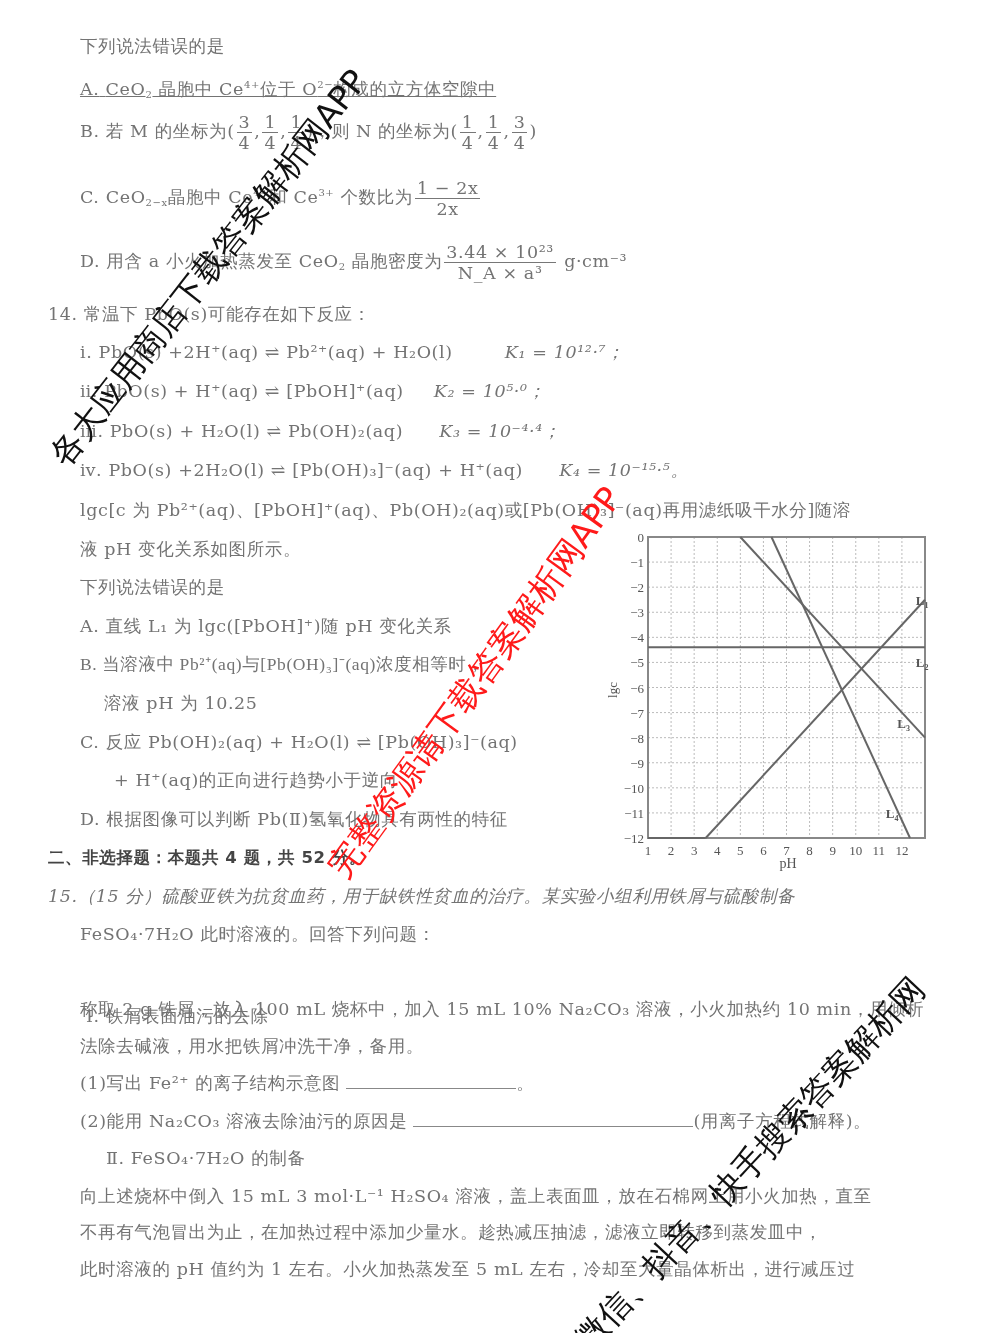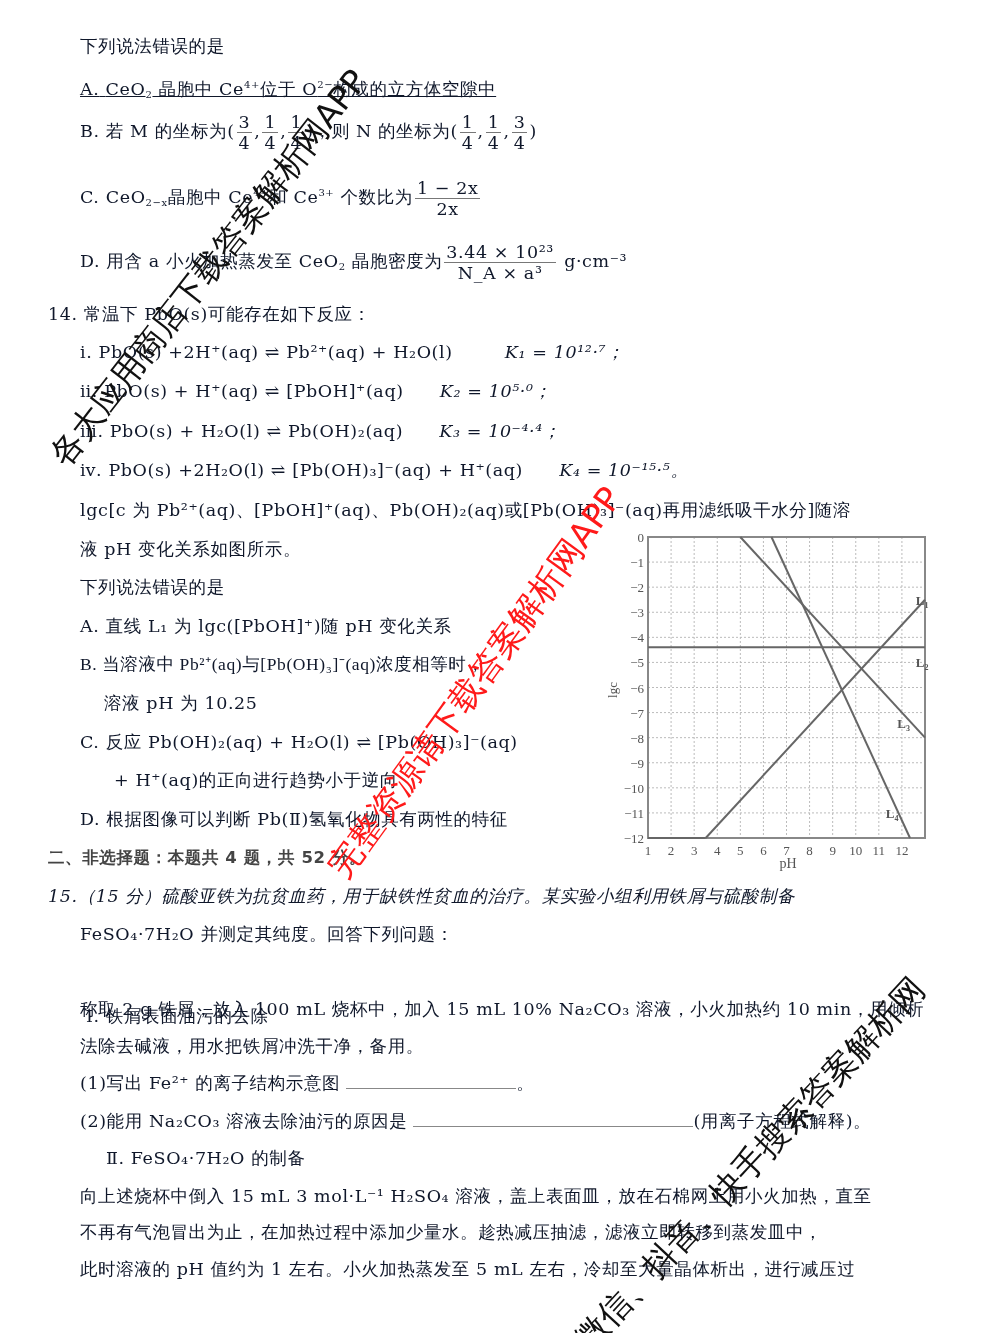--- a/index.html
+++ b/index.html
@@ -2,21 +2,21 @@
 <html><head>
 <meta charset="utf-8">
 <style>
   html, body { margin: 0; padding: 0; }
   body {
     width: 1000px; height: 1333px; background: #ffffff; position: relative; overflow: hidden;
     font-family: "DejaVu Serif", "Liberation Serif", serif; color: #555555;
   }
   .line {
     position: absolute; left: 0; white-space: nowrap;
-    font-size: 17.5px; line-height: 24px; color: #0f172a; letter-spacing: 0.6px;
+    font-size: 17.5px; line-height: 24px; color: #737373; letter-spacing: 0.6px;
   }
   .bold { font-family: "DejaVu Sans", "Liberation Sans", sans-serif; font-weight: bold; color: #444; font-size: 16.5px; }
   sub { font-size: 10px; vertical-align: -3px; }
   sup { font-size: 10px; vertical-align: 7px; }
   .frac { display: inline-block; vertical-align: middle; text-align: center; margin: 0 2px; }
   .frac .num { display: block; border-bottom: 1px solid #777; padding: 0 2px; line-height: 20px; }
   .frac .den { display: block; line-height: 20px; }
   .blank { display: inline-block; border-bottom: 1px solid #888; height: 16px; vertical-align: baseline; }
   .wm {
     position: absolute; white-space: nowrap; transform-origin: 0 0;
@@ -59,21 +59,21 @@
 </div>
 
 <div class="line" style="top:340px;left:80px;">
   <span>ⅰ.</span>
   <span>PbO(s) +2H⁺(aq) ⇌ Pb²⁺(aq) + H₂O(l)</span>
   <span style="margin-left:46px;font-style:italic;">K₁ = 10¹²·⁷；</span>
 </div>
 <div class="line" style="top:379px;left:80px;">
   <span>ⅱ.</span>
   <span>PbO(s) + H⁺(aq) ⇌ [PbOH]⁺(aq)</span>
-  <span style="margin-left:30px;font-style:italic;">K₂ = 10⁵·⁰；</span>
+  <span style="margin-left:24px;font-style:italic;">K₂ = 10⁵·⁰；</span>
 </div>
 <div class="line" style="top:419px;left:80px;">
   <span>ⅲ.</span>
   <span>PbO(s) + H₂O(l) ⇌ Pb(OH)₂(aq)</span>
   <span style="margin-left:30px;font-style:italic;">K₃ = 10⁻⁴·⁴；</span>
 </div>
 <div class="line" style="top:458px;left:80px;">
   <span>ⅳ.</span>
   <span>PbO(s) +2H₂O(l) ⇌ [Pb(OH)₃]⁻(aq) + H⁺(aq)</span>
   <span style="margin-left:30px;font-style:italic;">K₄ = 10⁻¹⁵·⁵。</span>
@@ -160,21 +160,21 @@
       <text x="897.3" y="727.6166666666667" font-size="13" font-weight="bold">L<tspan font-size="8" dy="3">3</tspan></text>
       <text x="885.7583333333333" y="817.9166666666666" font-size="13" font-weight="bold">L<tspan font-size="8" dy="3">4</tspan></text>
     </g>
   <text x="788" y="868" font-size="14" text-anchor="middle">pH</text>
   <text x="617" y="690" font-size="13" text-anchor="middle" transform="rotate(-90 617 690)">lgc</text>
 </svg>
 
 <div class="line bold" style="top:846px;left:48px;">二、非选择题：本题共 4 题，共 52 分。</div>
 
 <div class="line" style="top:884px;left:48px;font-style:italic;">15.（15 分）硫酸亚铁为抗贫血药，用于缺铁性贫血的治疗。某实验小组利用铁屑与硫酸制备</div>
-<div class="line" style="top:922px;left:80px;">FeSO₄·7H₂O 并测定其纯度。回答下列问题：</div>
+<div class="line" style="top:922px;left:80px;">FeSO₄·7H₂O 此时溶液的。回答下列问题：</div>
 <div class="line" style="top:1004px;left:86px;">Ⅰ. 铁屑表面油污的去除</div>
 <div class="line" style="top:997px;left:80px;">称取 2 g 铁屑，放入 100 mL 烧杯中，加入 15 mL 10% Na₂CO₃ 溶液，小火加热约 10 min，用倾析</div>
 <div class="line" style="top:1034px;left:80px;">法除去碱液，用水把铁屑冲洗干净，备用。</div>
 <div class="line" style="top:1071px;left:80px;">
   <span>(1)写出 Fe²⁺ 的离子结构示意图</span>
   <span class="blank" style="width:170px;"></span><span>。</span>
 </div>
 <div class="line" style="top:1109px;left:80px;">
   <span>(2)能用 Na₂CO₃ 溶液去除油污的原因是</span>
   <span class="blank" style="width:280px;"></span><span>(用离子方程式解释)。</span>

